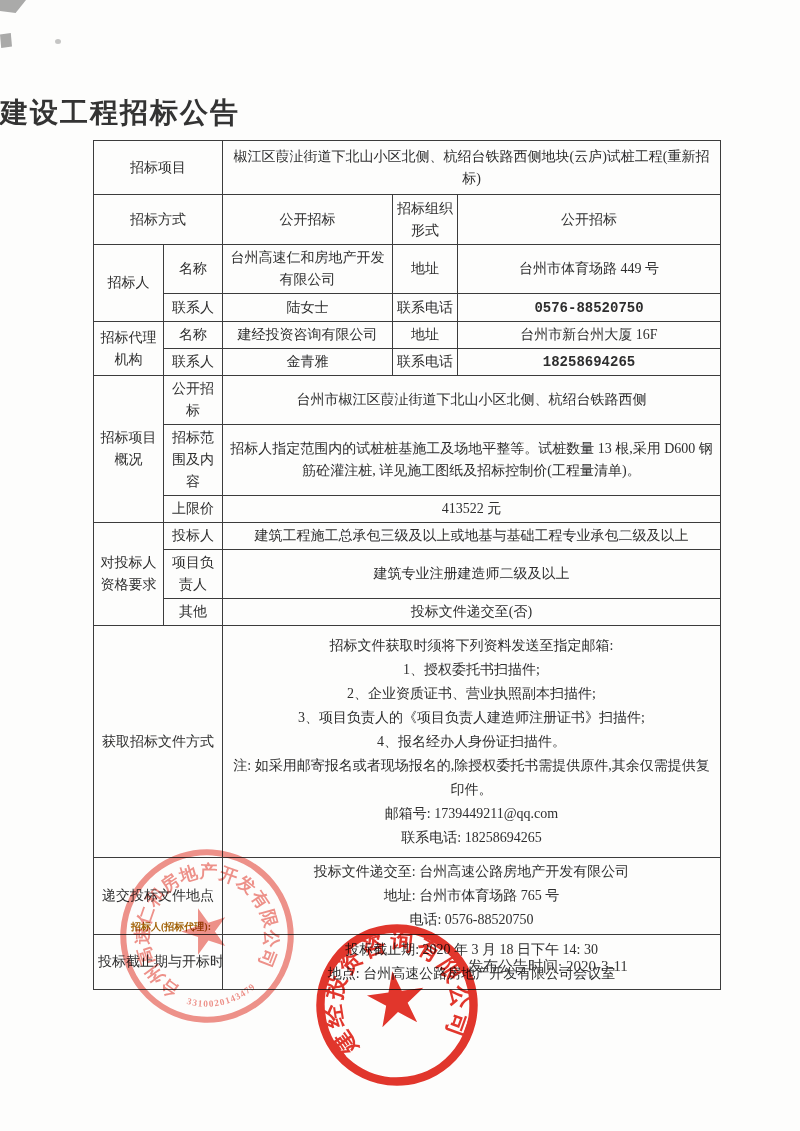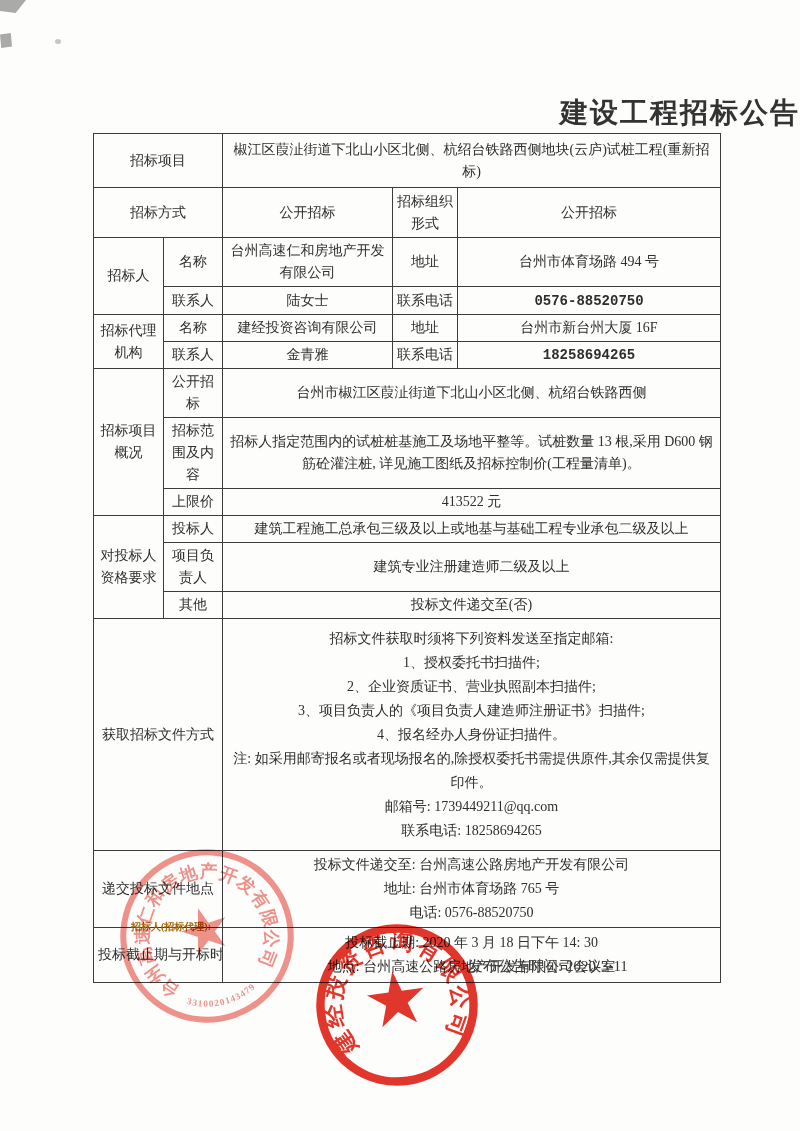--- a/index.html
+++ b/index.html
@@ -4,25 +4,25 @@
 <style>
   html,body{margin:0;padding:0;}
   body{
     width:800px;height:1131px;position:relative;overflow:hidden;
     background:#fdfdfc;
     font-family:"Liberation Serif","DejaVu Serif",serif;
     color:#2e2e2e;
   }
   .page-title{
     position:absolute;left:0;top:94px;width:800px;
-    text-align:right;font-size:28px;font-weight:bold;
+    text-align:left;font-size:28px;font-weight:bold;
     letter-spacing:2px;color:#333;
   }
   table.doc{
-    position:absolute;left:93px;top:133px;
+    position:absolute;left:93px;top:140px;
     border-collapse:collapse;table-layout:fixed;
     width:627px;
   }
   table.doc td{
     border:1.4px solid #3c3c3c;
     font-size:14px;line-height:22px;
     text-align:center;vertical-align:middle;
     padding:2px 4px;overflow:hidden;
   }
   td.lbl{font-size:14px;}
@@ -75,21 +75,21 @@
     <td>公开招标</td>
     <td class="lbl">招标组织形式</td>
     <td>公开招标</td>
   </tr>
 
   <tr style="height:48px">
     <td rowspan="2" class="lbl">招标人</td>
     <td class="lbl">名称</td>
     <td>台州高速仁和房地产开发有限公司</td>
     <td class="lbl">地址</td>
-    <td>台州市体育场路 494 号</td>
+    <td>台州市体育场路 449 号</td>
   </tr>
   <tr style="height:28px">
     <td class="lbl">联系人</td>
     <td>陆女士</td>
     <td class="lbl">联系电话</td>
     <td class="sansnum">0576-88520750</td>
   </tr>
 
   <tr style="height:25px">
     <td rowspan="2" class="lbl">招标代理机构</td>

